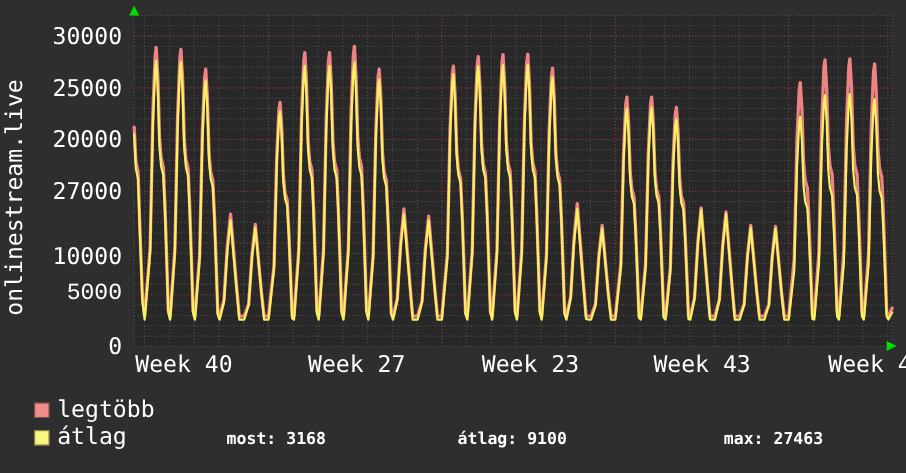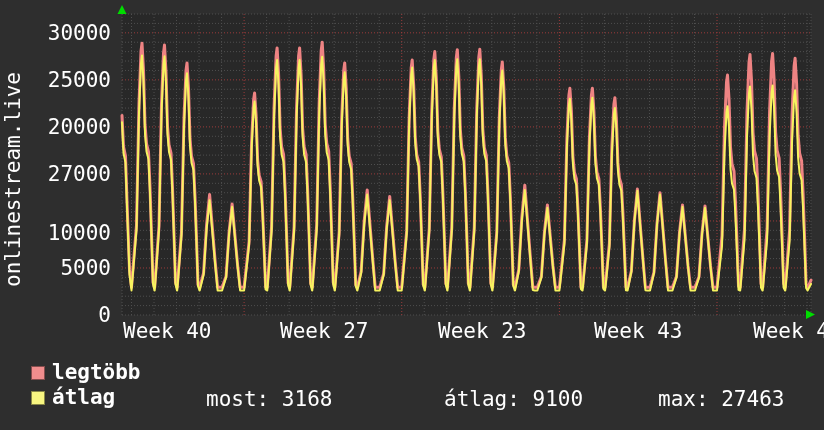--- a/index.html
+++ b/index.html
@@ -27,22 +27,22 @@
     font-size:21px;
     line-height:22px;
     white-space:nowrap;
   }
   .legend-row { position:absolute; left:31px; height:22px; font-size:21px; line-height:22px; }
   .swatch {
     position:absolute;
     width:14px; height:14px;
     border:1px solid rgba(0,0,0,0.45);
   }
-  .legend-label { position:absolute; left:21px; top:-2px; white-space:pre;font-weight:bold; }
-  .stat { position:absolute; top:388px; font-size:21px; line-height:22px; white-space:pre; }
+  .legend-label { position:absolute; left:21px; top:-2px; white-space:pre; }
+  .stat { position:absolute; top:388px; font-size:15px; line-height:22px; white-space:pre;font-weight:bold; }
 </style>
 </head>
 <body>
 
 <div id="stage">
 
   <svg id="plot-svg" width="824" height="430">
       <rect x="122" y="14" width="689" height="301" fill="#282828"></rect>
       <line x1="122" y1="315" x2="811" y2="315" stroke="#4f4f4f" stroke-width="1" stroke-dasharray="1 2"></line>
       <line x1="122" y1="305.59375" x2="811" y2="305.59375" stroke="#4f4f4f" stroke-width="1" stroke-dasharray="1 2"></line>
@@ -117,21 +117,21 @@
     </svg>
 
   <div id="side-label" class="tick">onlinestream.live</div>
 
   <div id="y-ticks">
       <div class="tick ytick" style="top: 22px;">30000</div>
       <div class="tick ytick" style="top: 69px;">25000</div>
       <div class="tick ytick" style="top: 116px;">20000</div>
       <div class="tick ytick" style="top: 163px;">27000</div>
       <div class="tick ytick" style="top: 210px; margin-top: 12px;">10000</div>
-      <div class="tick ytick" style="top: 257px;">5000</div>
+      <div class="tick ytick" style="top: 257px; font-family: Liberation Mono, monospace;">5000</div>
       <div class="tick ytick" style="top: 304px;">0</div>
     </div>
   <div id="x-ticks">
       <div class="tick" style="left: 123px; top: 320px;">Week 40</div>
       <div class="tick" style="left: 280px; top: 320px;">Week 27</div>
       <div class="tick" style="left: 438px; top: 320px;">Week 23</div>
       <div class="tick" style="left: 594px; top: 320px; text-align: right;">Week 43</div>
       <div class="tick" style="left: 753px; top: 320px;">Week 44</div>
     </div>
 
@@ -139,16 +139,16 @@
     <span class="swatch" style="top: 3px; background: rgb(240, 141, 141);" id="sw-0"></span>
     <span class="legend-label">legtöbb</span>
   </div>
 
   <div class="legend-row" style="top:388px;">
     <span class="swatch" style="top: 3px; background: rgb(248, 246, 129);" id="sw-1"></span>
     <span class="legend-label">átlag</span>
   </div>
 
   <div class="stat" style="left:206px;">most: 3168</div>
-  <div class="stat" style="left:444px;">átlag: 9100</div>
+  <div class="stat" style="left:416px;">átlag: 9100</div>
   <div class="stat" style="left:658px;text-align:right;">max: 27463</div>
 
 </div>
 
 </body></html>

